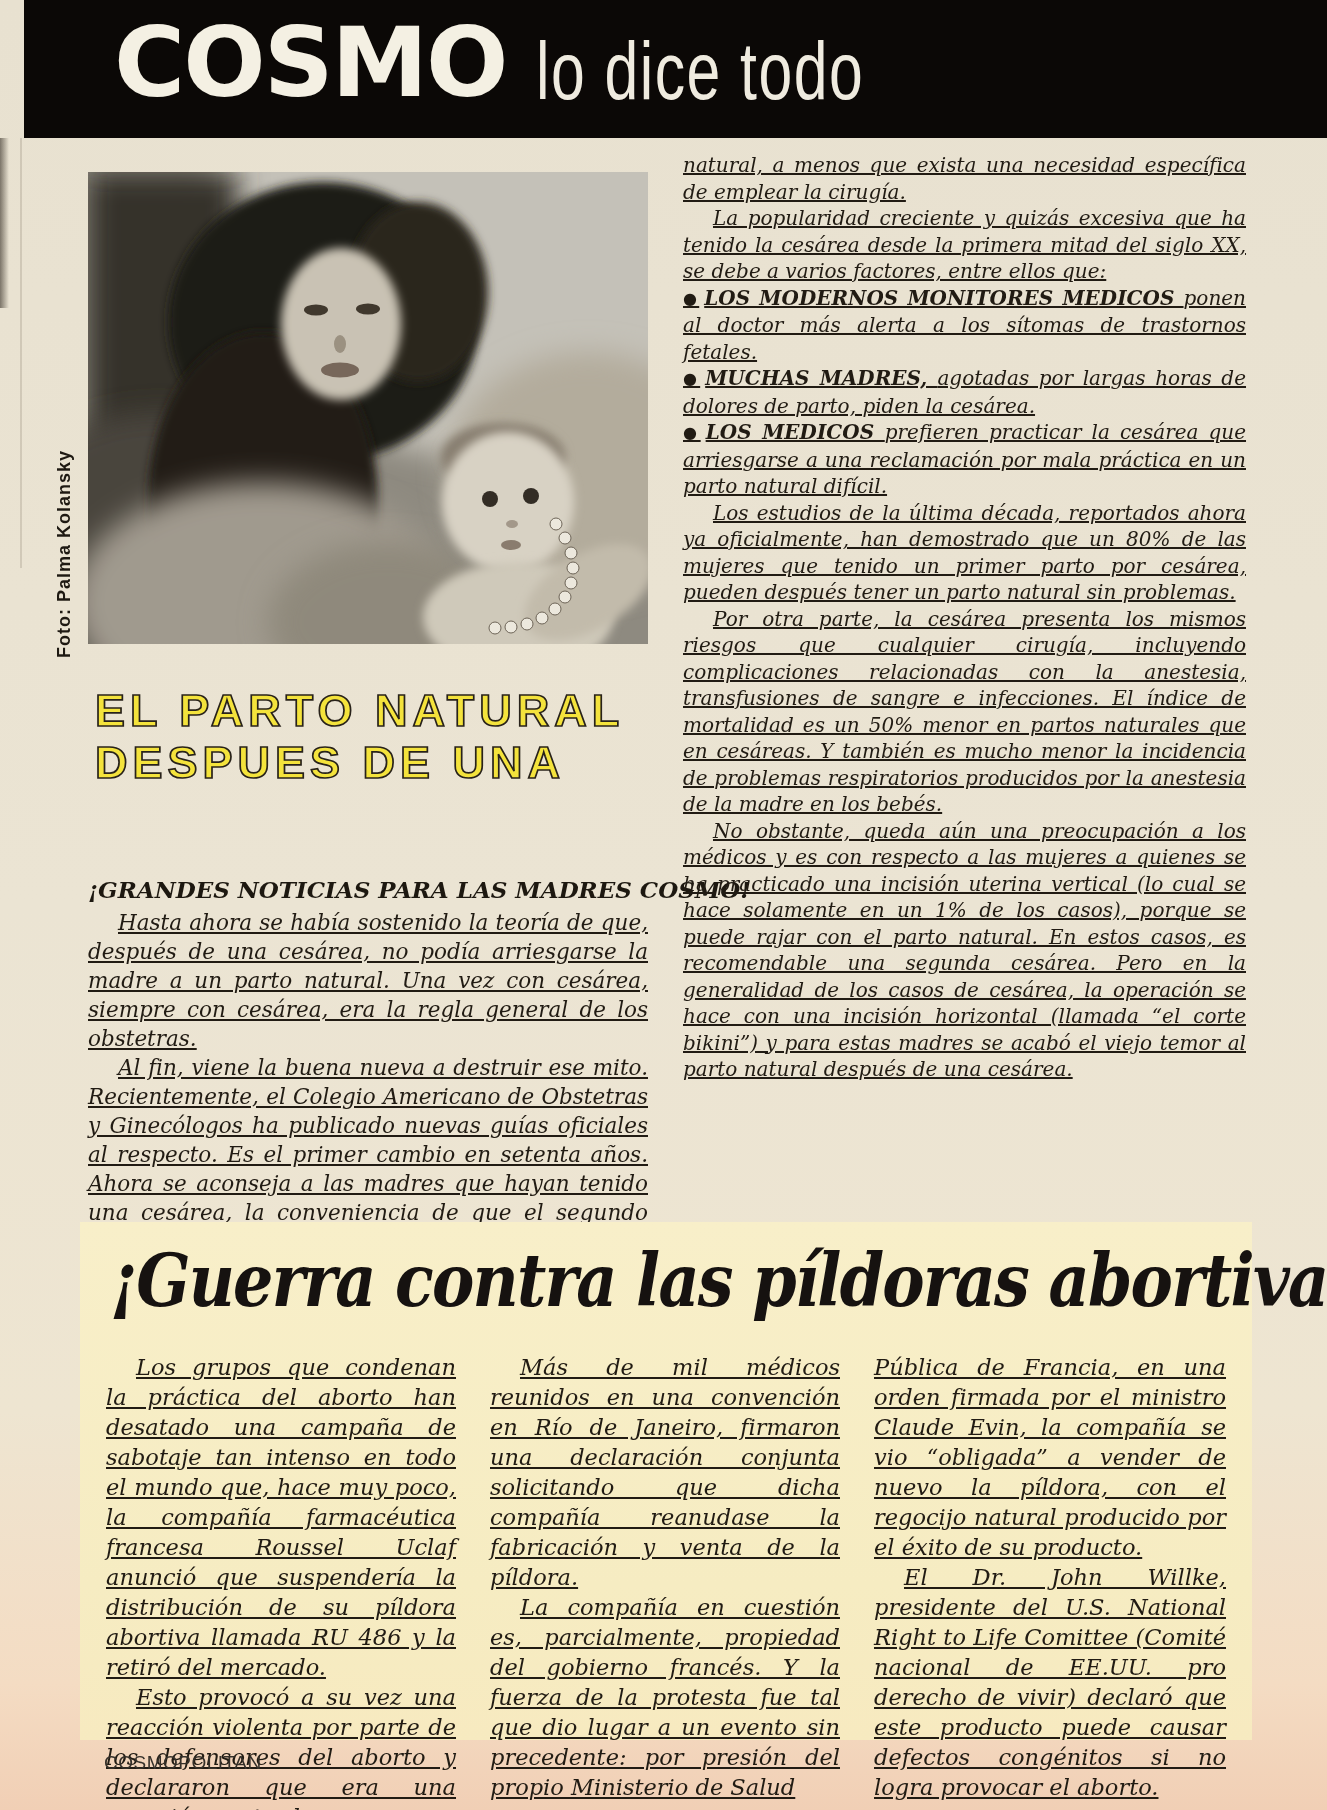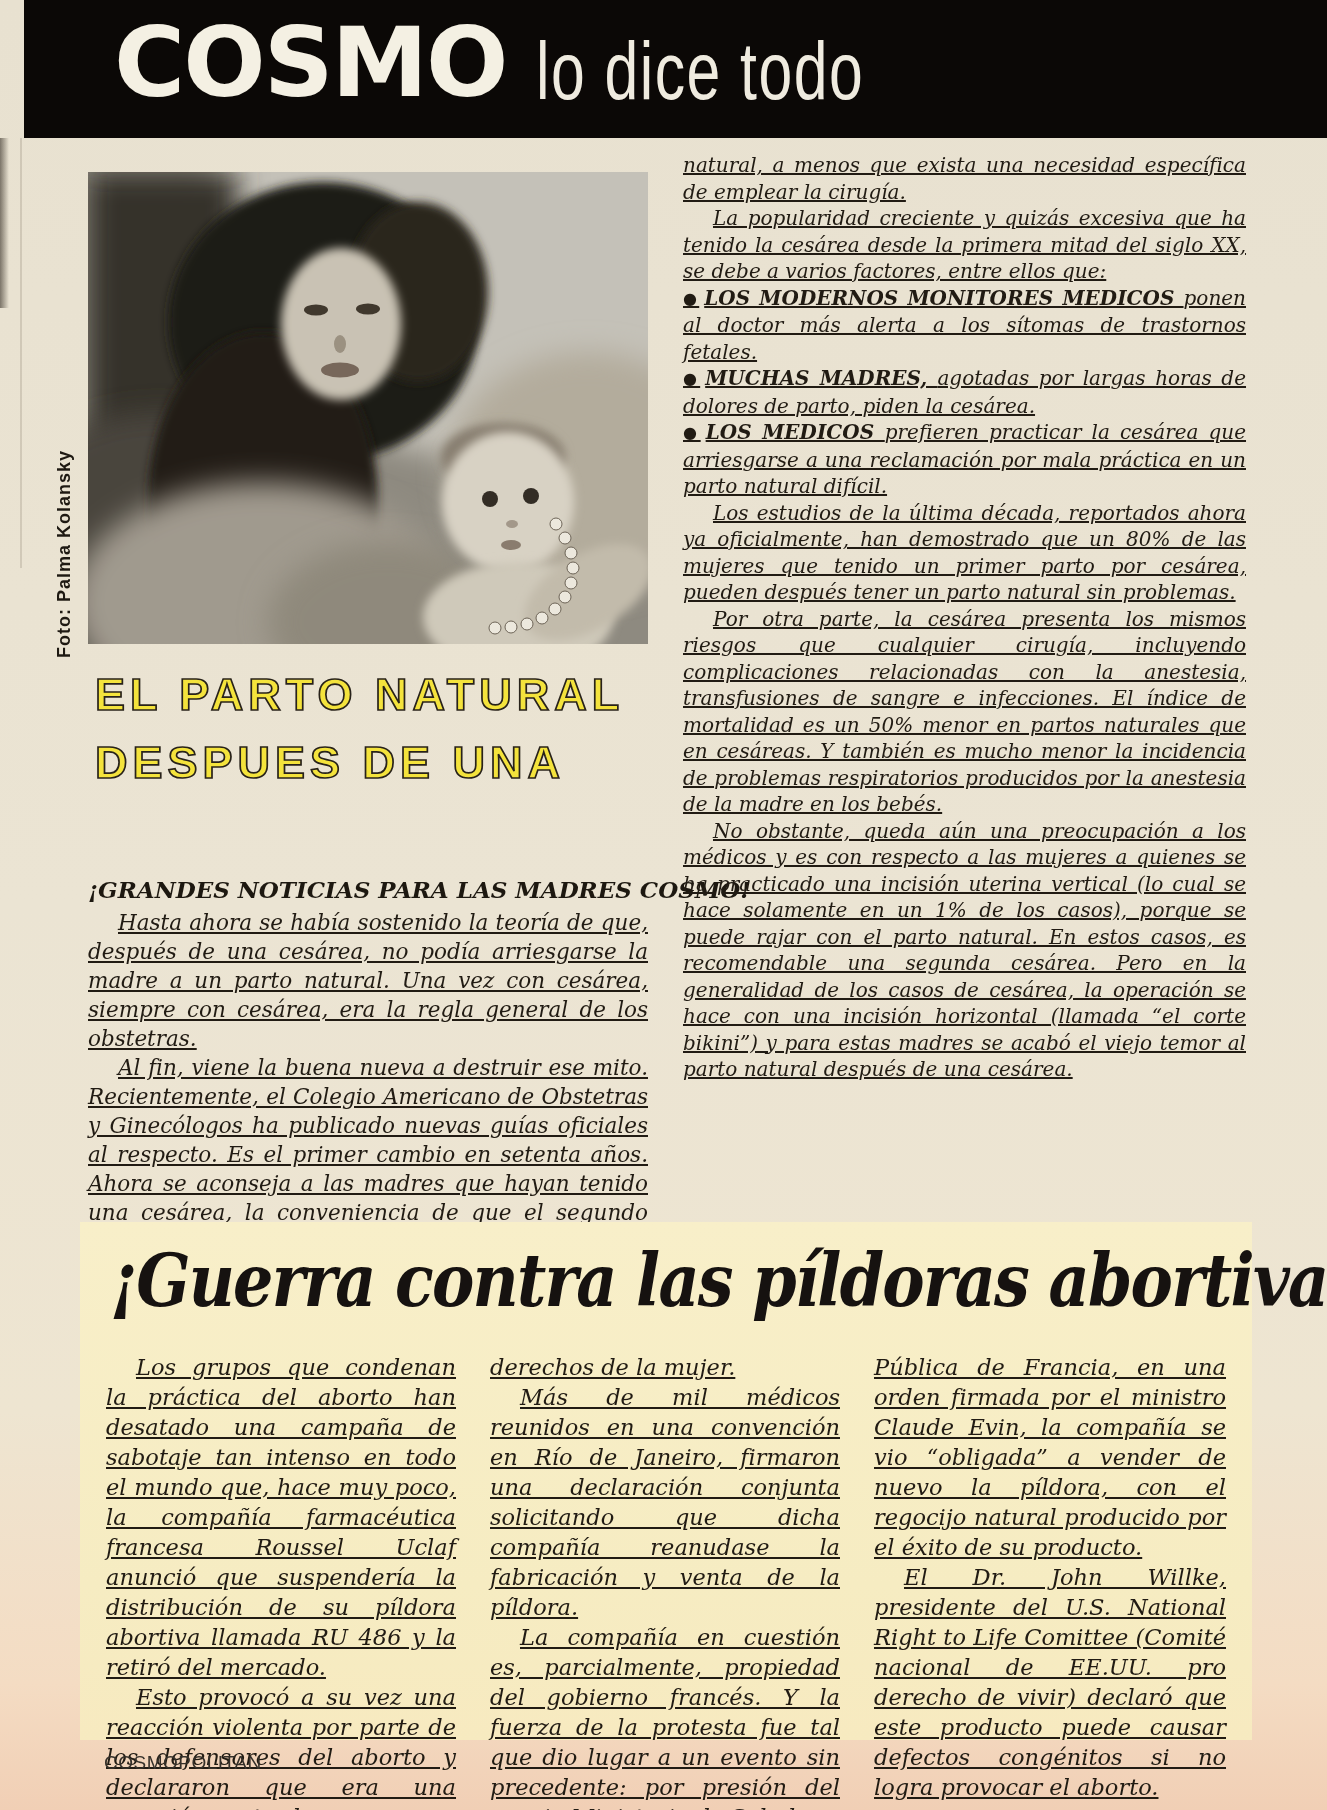--- a/index.html
+++ b/index.html
@@ -21,21 +21,21 @@
   .crease{position:absolute;left:20px;top:138px;width:2px;height:430px;background:rgba(80,66,48,.16);}
   
   .photo{position:absolute;left:88px;top:172px;width:560px;height:472px;background:#9a958b;}
   .photo svg{display:block;width:100%;height:100%;}
   .credit{position:absolute;left:54px;top:400px;height:258px;display:flex;align-items:flex-end;
     writing-mode:vertical-rl;transform:rotate(180deg);transform-origin:center;
     font-family:"Liberation Sans",sans-serif;font-weight:bold;font-size:18px;color:#1e1912;letter-spacing:1px;}
   
   .hl{position:absolute;left:95px;font-family:"Liberation Sans",sans-serif;font-weight:bold;
     color:#f4e33c;-webkit-text-stroke:1.7px #28221a;line-height:1;white-space:nowrap;}
-  .hl1{top:672px;font-size:45px;letter-spacing:5px;}
+  .hl1{top:688px;font-size:45px;letter-spacing:5px;}
   .hl2{top:740px;font-size:45px;letter-spacing:5px;}
   .hlbig{position:absolute;left:88px;top:778px;font-family:"Liberation Sans",sans-serif;font-weight:bold;
     font-size:94px;line-height:1;color:#f4e33c;-webkit-text-stroke:3px #211c14;letter-spacing:9px;white-space:nowrap;}
   .kicker{position:absolute;left:88px;top:876px;width:562px;font-style:italic;font-weight:bold;
     font-size:23px;color:#1d1810;white-space:nowrap;}
   
   .col{position:absolute;}
   .col-left{left:88px;top:908px;width:560px;}
   .col-left p{font-size:21.5px;line-height:29px;}
   .col-right{left:683px;top:152px;width:563px;}
@@ -149,21 +149,20 @@
       <p class="para indent">No obstante, queda aún una preocupación a los médicos y es con respecto a las mujeres a quienes se ha practicado una incisión uterina vertical (lo cual se hace solamente en un 1% de los casos), porque se puede rajar con el parto natural. En estos casos, es recomendable una segunda cesárea. Pero en la generalidad de los casos de cesárea, la operación se hace con una incisión horizontal (llamada “el corte bikini”) y para estas madres se acabó el viejo temor al parto natural después de una cesárea.</p>
     </div>
 
   <div class="box">
     <div class="guerra">¡Guerra contra las píldoras abortivas!</div>
     <div class="bcol bcol1">
         <p class="para indent">Los grupos que condenan la práctica del aborto han desatado una campaña de sabotaje tan intenso en todo el mundo que, hace muy poco, la compañía farmacéutica francesa Roussel Uclaf anunció que suspendería la distribución de su píldora abortiva llamada RU 486 y la retiró del mercado.</p>
         <p class="para indent">Esto provocó a su vez una reacción violenta por parte de los defensores del aborto y declararon que era una agresión contra los</p>
       </div>
     <div class="bcol bcol2">
-        <p class="para">derechos de la mujer.</p>
         <p class="para indent">Más de mil médicos reunidos en una convención en Río de Janeiro, firmaron una declaración conjunta solicitando que dicha compañía reanudase la fabricación y venta de la píldora.</p>
         <p class="para indent">La compañía en cuestión es, parcialmente, propiedad del gobierno francés. Y la fuerza de la protesta fue tal que dio lugar a un evento sin precedente: por presión del propio Ministerio de Salud</p>
       </div>
     <div class="bcol bcol3">
         <p class="para">Pública de Francia, en una orden firmada por el ministro Claude Evin, la compañía se vio “obligada” a vender de nuevo la píldora, con el regocijo natural producido por el éxito de su producto.</p>
         <p class="para indent">El Dr. John Willke, presidente del U.S. National Right to Life Comittee (Comité nacional de EE.UU. pro derecho de vivir) declaró que este producto puede causar defectos congénitos si no logra provocar el aborto.</p>
       </div>
   </div>
 
   <div class="footer">COSMOPOLITAN</div>

